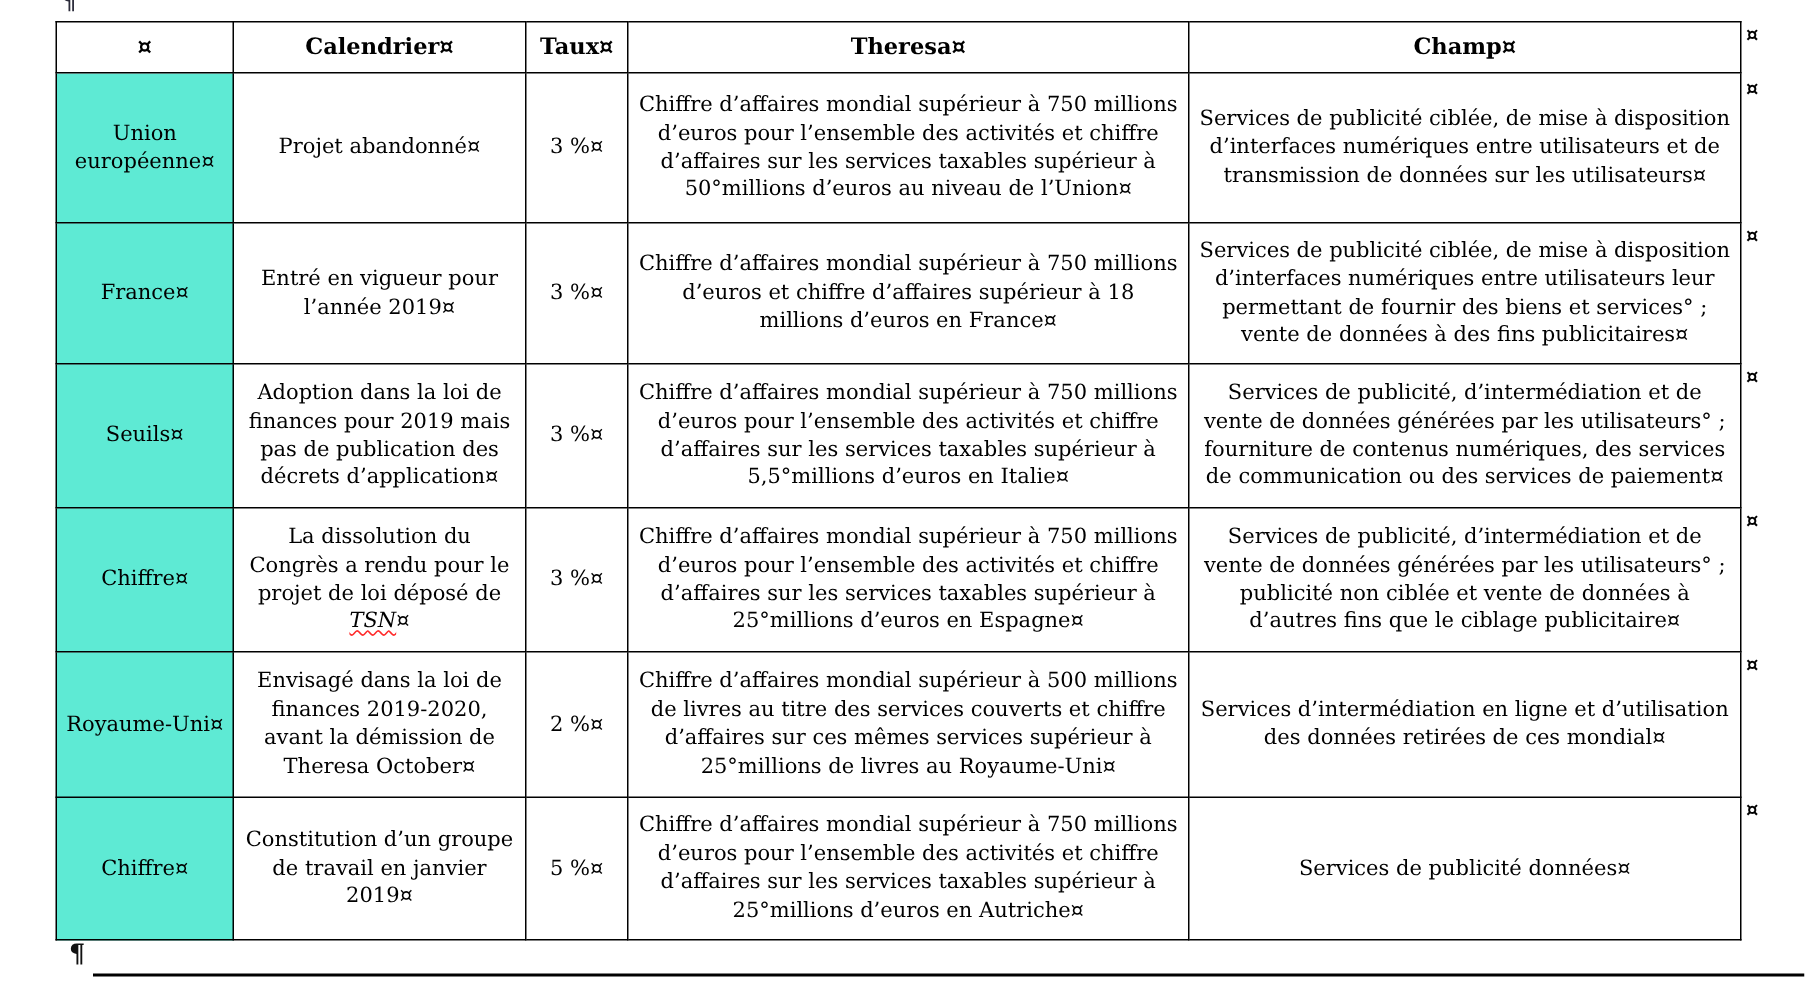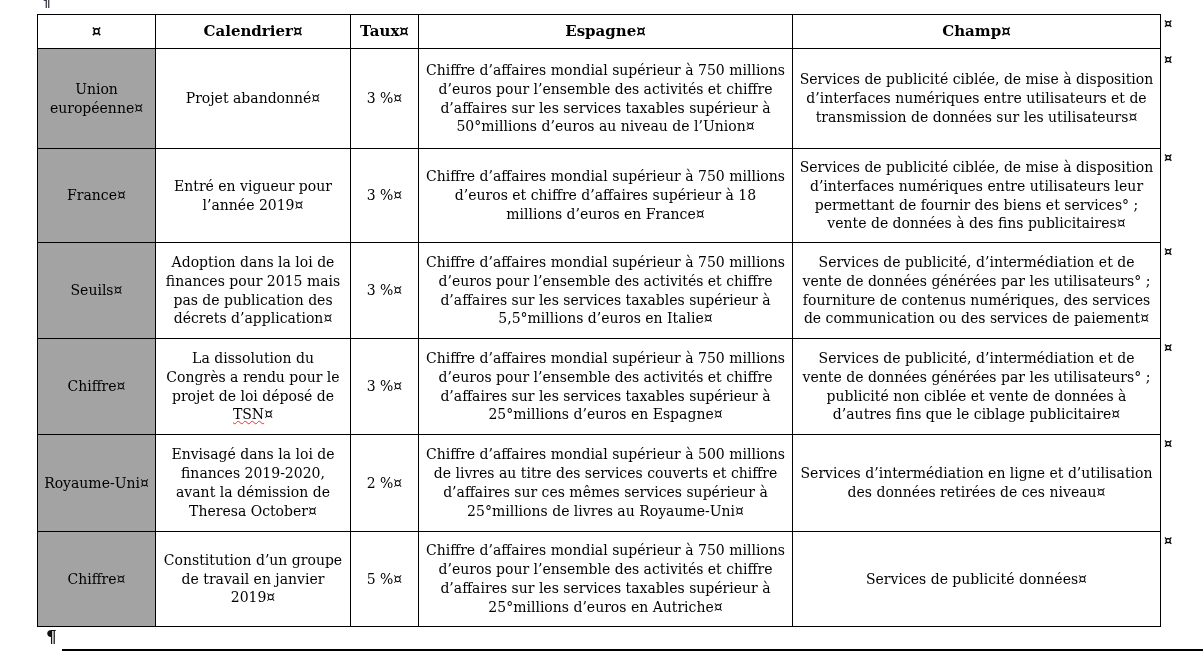--- a/index.html
+++ b/index.html
@@ -55,35 +55,36 @@
     font-weight: bold;
     font-size: 15px;
     background: #ffffff;
   }
   .col-country { width: 118px; }
   .col-cal     { width: 195px; }
   .col-taux    { width: 68px;  }
   .col-seuils  { width: 374px; }
   .col-champ   { width: 368px; }
   td.country-cell, th.country-head {
-    background: #a3a3a3;
+    background: #5eead4;
     font-weight: bold;
     font-size: 15px;
     padding: 2px 3px;
   }
   tr.row-hdr { height: 34px; }
   tr.row-0 { height: 100px; }
   tr.row-1 { height: 94px; }
   tr.row-2 { height: 96px; }
   tr.row-3 { height: 96px; }
   tr.row-4 { height: 97px; }
   tr.row-5 { height: 95px; }
   .misspelled {
     text-decoration: underline wavy #ff2a2a 1px;
     text-decoration-skip-ink: none;
+    font-style: italic;
   }
   .row-end-marker {
     position: absolute;
     left: 1164px;
     font-size: 13px;
     font-weight: bold;
     color: #000;
   }
   .m0 { top: 16px; }
   .m1 { top: 52px; }
@@ -114,21 +115,21 @@
         <col class="col-cal">
         <col class="col-taux">
         <col class="col-seuils">
         <col class="col-champ">
     </colgroup>
     <tbody>
         <tr class="row-hdr">
       <th class="country-head">¤</th>
       <th>Calendrier¤</th>
       <th>Taux¤</th>
-      <th>Espagne¤</th>
+      <th>Theresa¤</th>
       <th>Champ¤</th>
     </tr>
 
     <tr class="row-0">
       <td class="country-cell">Union européenne¤</td>
       <td>Projet abandonné¤</td>
       <td>3 %¤</td>
       <td>Chiffre d’affaires mondial supérieur à 750 millions d’euros pour l’ensemble des activités et chiffre d’affaires sur les services taxables supérieur à 50°millions d’euros au niveau de l’Union¤</td>
       <td>Services de publicité ciblée, de mise à disposition d’interfaces numériques entre utilisateurs et de transmission de données sur les utilisateurs¤</td>
     </tr>
@@ -136,40 +137,40 @@
     <tr class="row-1">
       <td class="country-cell">France¤</td>
       <td>Entré en vigueur pour l’année 2019¤</td>
       <td>3 %¤</td>
       <td>Chiffre d’affaires mondial supérieur à 750 millions d’euros et chiffre d’affaires supérieur à 18 millions d’euros en France¤</td>
       <td>Services de publicité ciblée, de mise à disposition d’interfaces numériques entre utilisateurs leur permettant de fournir des biens et services° ; vente de données à des fins publicitaires¤</td>
     </tr>
 
     <tr class="row-2">
       <td class="country-cell">Seuils¤</td>
-      <td>Adoption dans la loi de finances pour 2015 mais pas de publication des décrets d’application¤</td>
+      <td>Adoption dans la loi de finances pour 2019 mais pas de publication des décrets d’application¤</td>
       <td>3 %¤</td>
       <td>Chiffre d’affaires mondial supérieur à 750 millions d’euros pour l’ensemble des activités et chiffre d’affaires sur les services taxables supérieur à 5,5°millions d’euros en Italie¤</td>
       <td>Services de publicité, d’intermédiation et de vente de données générées par les utilisateurs° ; fourniture de contenus numériques, des services de communication ou des services de paiement¤</td>
     </tr>
 
     <tr class="row-3">
       <td class="country-cell">Chiffre¤</td>
       <td><span>La dissolution du Congrès a rendu pour le projet de loi déposé de </span><span class="misspelled">TSN</span><span>¤</span></td>
       <td>3 %¤</td>
       <td>Chiffre d’affaires mondial supérieur à 750 millions d’euros pour l’ensemble des activités et chiffre d’affaires sur les services taxables supérieur à 25°millions d’euros en Espagne¤</td>
       <td>Services de publicité, d’intermédiation et de vente de données générées par les utilisateurs° ; publicité non ciblée et vente de données à d’autres fins que le ciblage publicitaire¤</td>
     </tr>
 
     <tr class="row-4">
       <td class="country-cell">Royaume-Uni¤</td>
       <td>Envisagé dans la loi de finances 2019-2020, avant la démission de Theresa October¤</td>
       <td>2 %¤</td>
       <td>Chiffre d’affaires mondial supérieur à 500 millions de livres au titre des services couverts et chiffre d’affaires sur ces mêmes services supérieur à 25°millions de livres au Royaume-Uni¤</td>
-      <td>Services d’intermédiation en ligne et d’utilisation des données retirées de ces niveau¤</td>
+      <td>Services d’intermédiation en ligne et d’utilisation des données retirées de ces mondial¤</td>
     </tr>
 
     <tr class="row-5">
       <td class="country-cell">Chiffre¤</td>
       <td>Constitution d’un groupe de travail en janvier 2019¤</td>
       <td>5 %¤</td>
       <td>Chiffre d’affaires mondial supérieur à 750 millions d’euros pour l’ensemble des activités et chiffre d’affaires sur les services taxables supérieur à 25°millions d’euros en Autriche¤</td>
       <td>Services de publicité données¤</td>
     </tr>
   </tbody>

